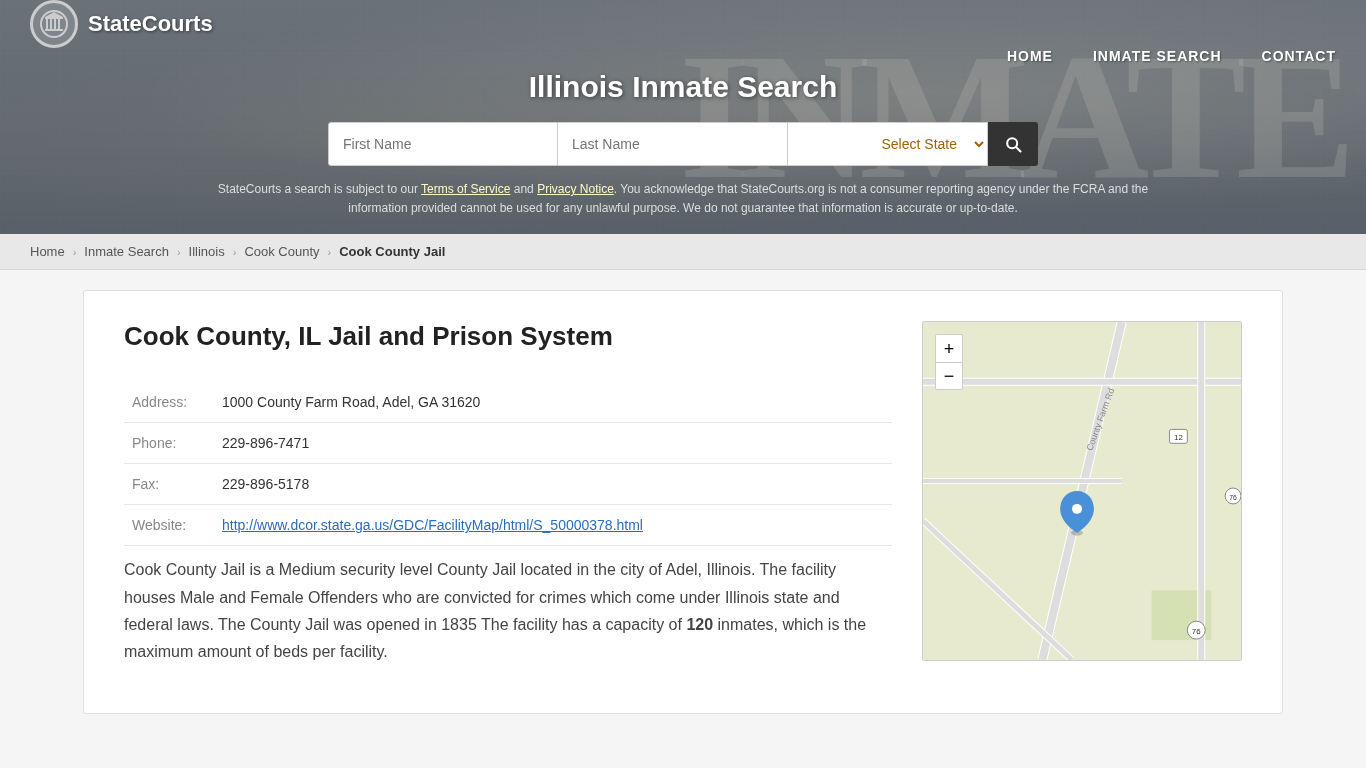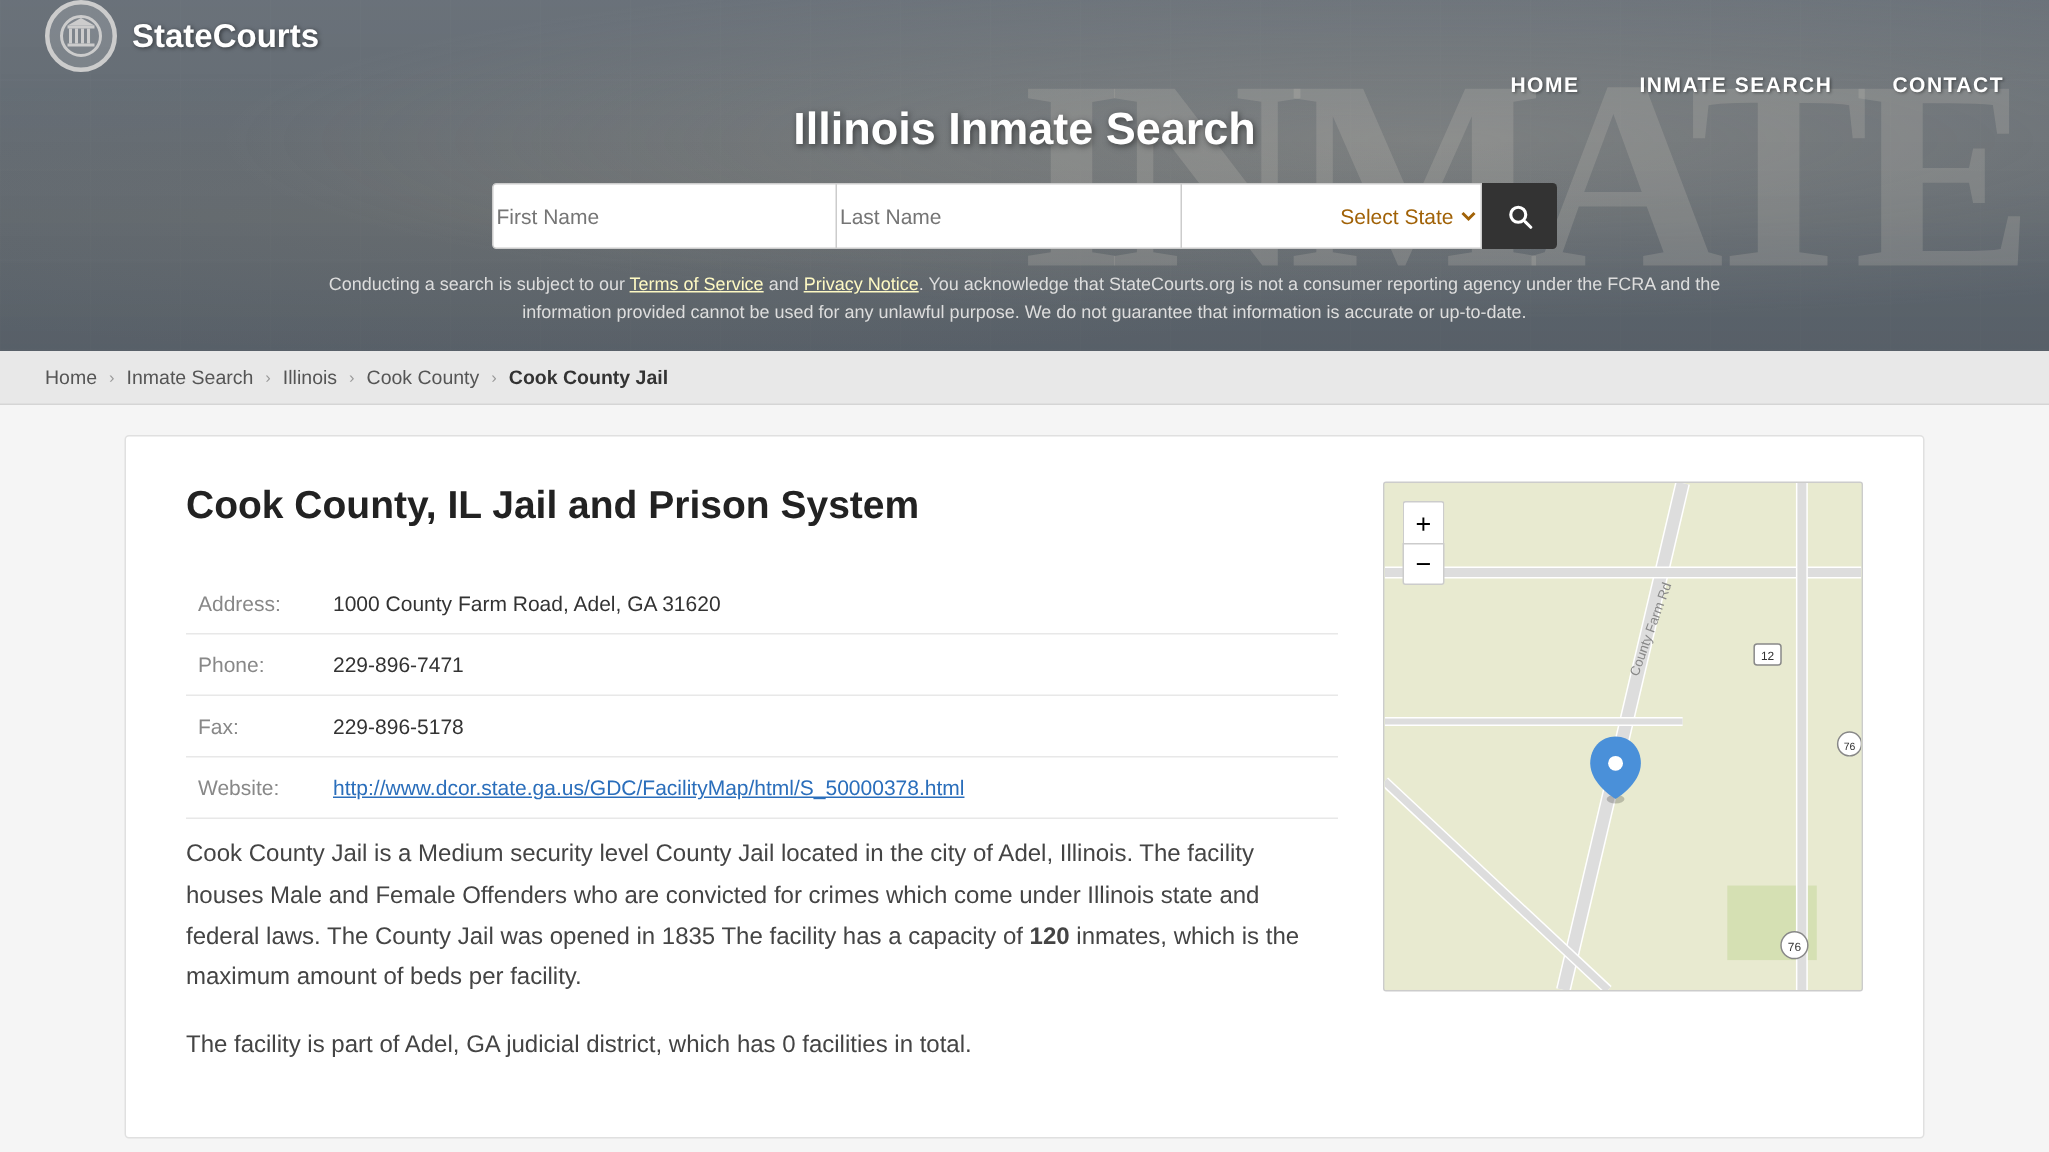--- a/index.html
+++ b/index.html
@@ -113,21 +113,21 @@
       display: flex;
       justify-content: center;
       gap: 0;
       margin: 0 auto 14px;
       max-width: 800px;
     }
     .search-bar input, .search-bar select {
       height: 44px;
       border: 1px solid #ccc;
       font-size: 14px;
-      padding: 0 2px;
+      padding: 0 14px;
       outline: none;
       background: #fff;
     }
     .search-bar input:first-child { border-radius: 3px 0 0 3px; width: 230px; }
     .search-bar input:nth-child(2) { border-left: none; width: 230px; }
     .search-bar select { border-left: none; width: 200px; color: #a16207; text-align: right; }
     .search-btn {
       width: 50px;
       height: 44px;
       background: #333;
@@ -290,21 +290,21 @@
       <option>Select State</option>
     </select>
     <button class="search-btn">
       <svg viewBox="0 0 24 24" xmlns="http://www.w3.org/2000/svg">
         <path d="M21 21l-4.35-4.35M17 11A6 6 0 1 1 5 11a6 6 0 0 1 12 0z" stroke="#fff" stroke-width="2.5" fill="none" stroke-linecap="round"></path>
       </svg>
     </button>
   </div>
 
   <div class="disclaimer">
-    <span>Conducting a search is subject to our </span><a href="#">Terms of Service</a><span> and </span><a href="#">Privacy Notice</a><span>. You acknowledge that StateCourts.org is not a consumer reporting agency under the FCRA and the information provided cannot be used for any unlawful purpose. We do not guarantee that information is accurate or up-to-date.</span>
+    <span>StateCourts a search is subject to our </span><a href="#">Terms of Service</a><span> and </span><a href="#">Privacy Notice</a><span>. You acknowledge that StateCourts.org is not a consumer reporting agency under the FCRA and the information provided cannot be used for any unlawful purpose. We do not guarantee that information is accurate or up-to-date.</span>
   </div>
 </div>
 
 <div class="breadcrumb">
   <a href="#">Home</a>
   <span class="sep">›</span>
   <a href="#">Inmate Search</a>
   <span class="sep">›</span>
   <a href="#">Illinois</a>
   <span class="sep">›</span>
@@ -338,21 +338,20 @@
           <td>
             <a href="#">http://www.dcor.state.ga.us/GDC/FacilityMap/html/S_50000378.html</a>
           </td>
         </tr>
       </tbody>
         </table>
 
       <p class="description">
         <span>Cook County Jail is a Medium security level County Jail located in the city of Adel, Illinois. The facility houses Male and Female Offenders who are convicted for crimes which come under Illinois state and federal laws. The County Jail was opened in 1835 The facility has a capacity of </span><strong>120</strong><span> inmates, which is the maximum amount of beds per facility.</span>
       </p>
-      <p class="description">The facility is part of Adel, GA judicial district, which has 0 facilities in total.</p>
     </div>
 
     <div class="content-right">
       <div class="map-container">
         
         <div class="map-zoom">
           <button>+</button>
           <button>−</button>
         </div>
 

